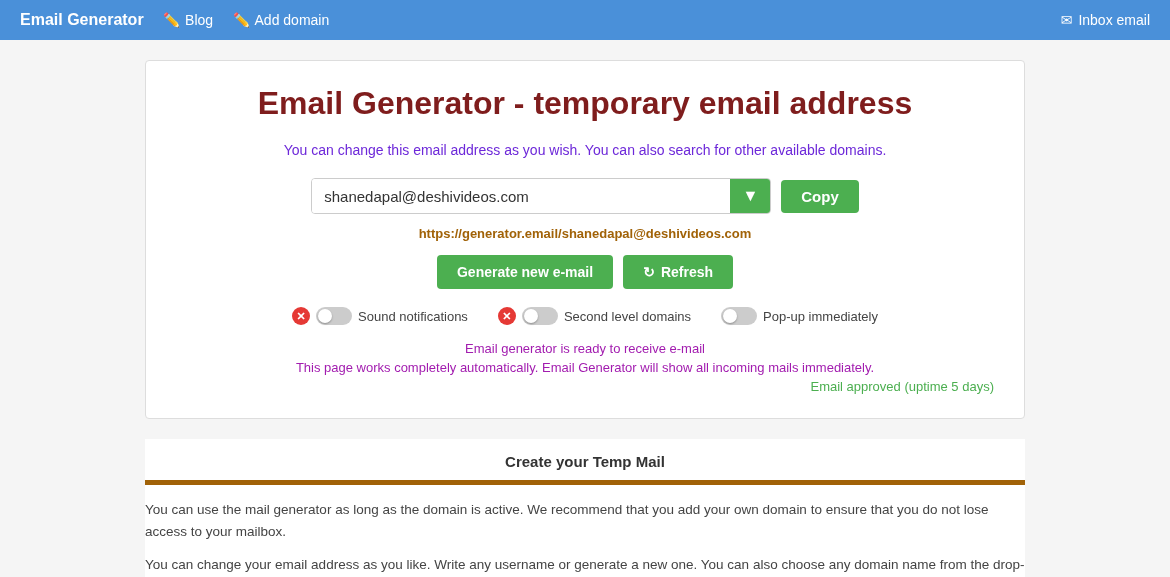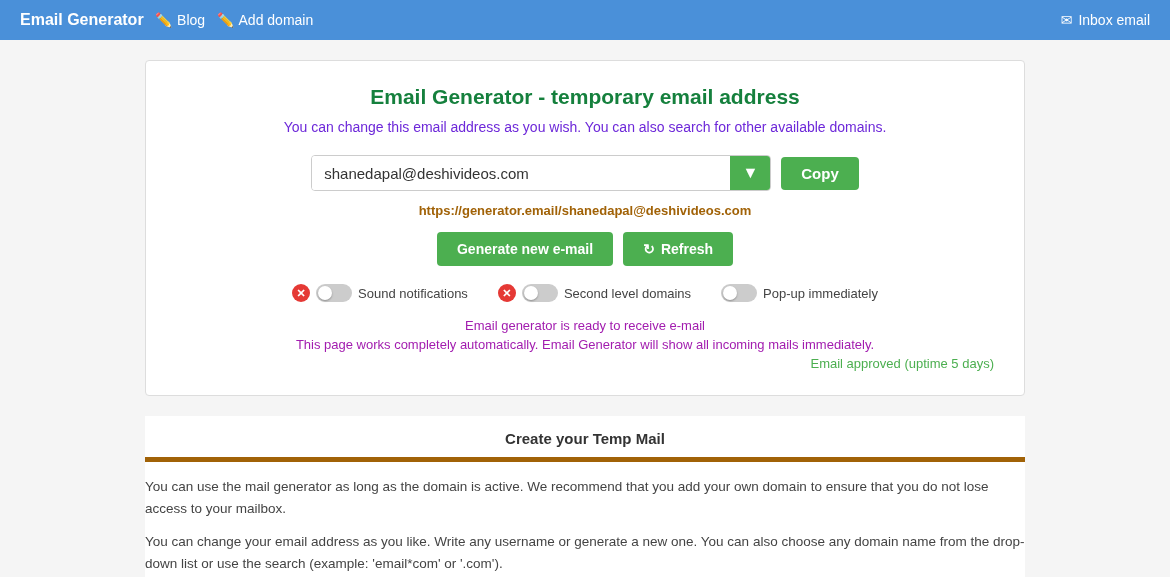--- a/index.html
+++ b/index.html
@@ -10,21 +10,21 @@
       background: #4a90d9;
       display: flex;
       align-items: center;
       padding: 0 20px;
       height: 40px;
       color: white;
     }
     .header-left {
       display: flex;
       align-items: center;
-      gap: 12px;
+      gap: 20px;
       flex: 1;
     }
     .header-title {
       font-size: 16px;
       font-weight: bold;
       color: white;
     }
     .header-link {
       color: white;
       text-decoration: none;
@@ -50,24 +50,24 @@
     
     .email-box {
       background: white;
       border: 1px solid #ddd;
       border-radius: 4px;
       padding: 24px 30px;
       text-align: center;
       margin-bottom: 20px;
     }
     .email-box h1 {
-      font-size: 21px;
-      font-weight: bold;
-      color: #15803d;
-      margin-bottom: 10px;
+      font-size: 32px;
+      font-weight: bold;
+      color: #7f1d1d;
+      margin-bottom: 20px;
     }
     .email-box .subtitle {
       color: #6d28d9;
       font-size: 14px;
       margin-bottom: 20px;
     }
 
     
     .email-input-row {
       display: flex;

